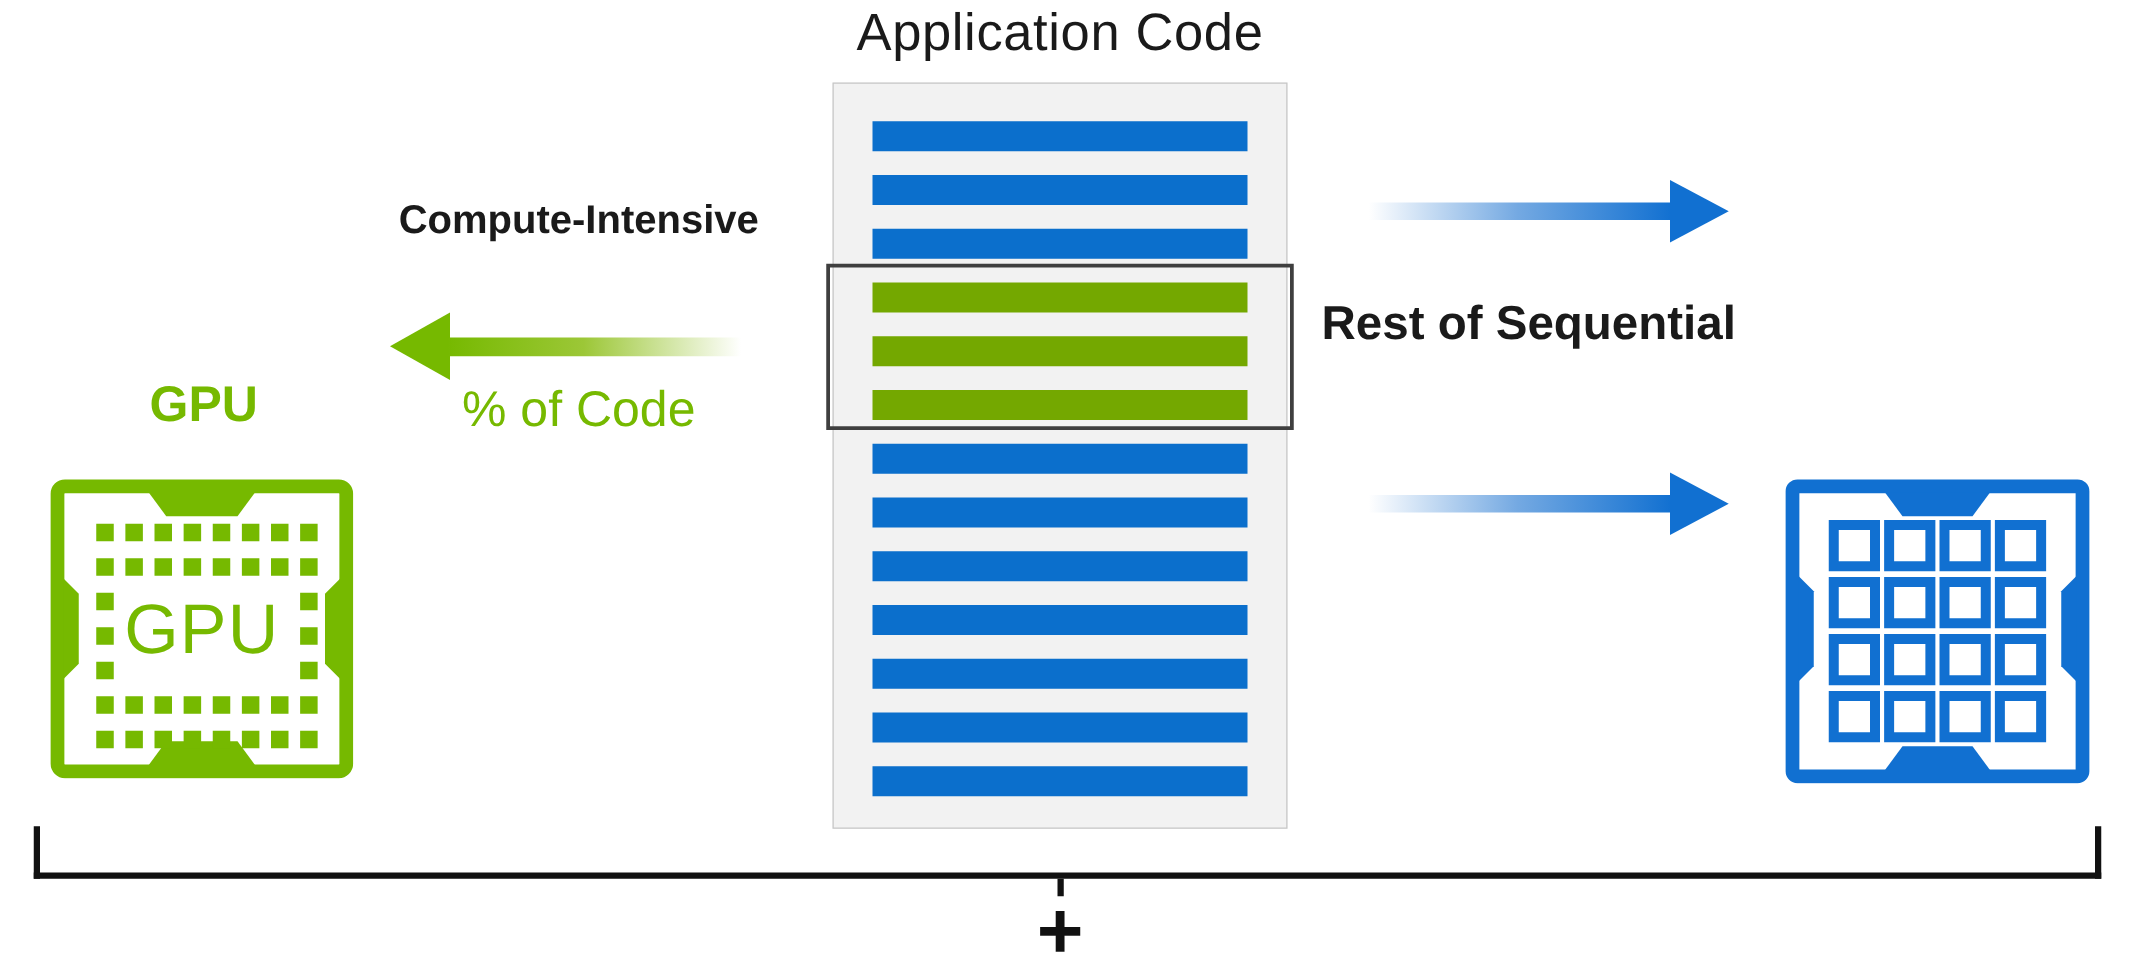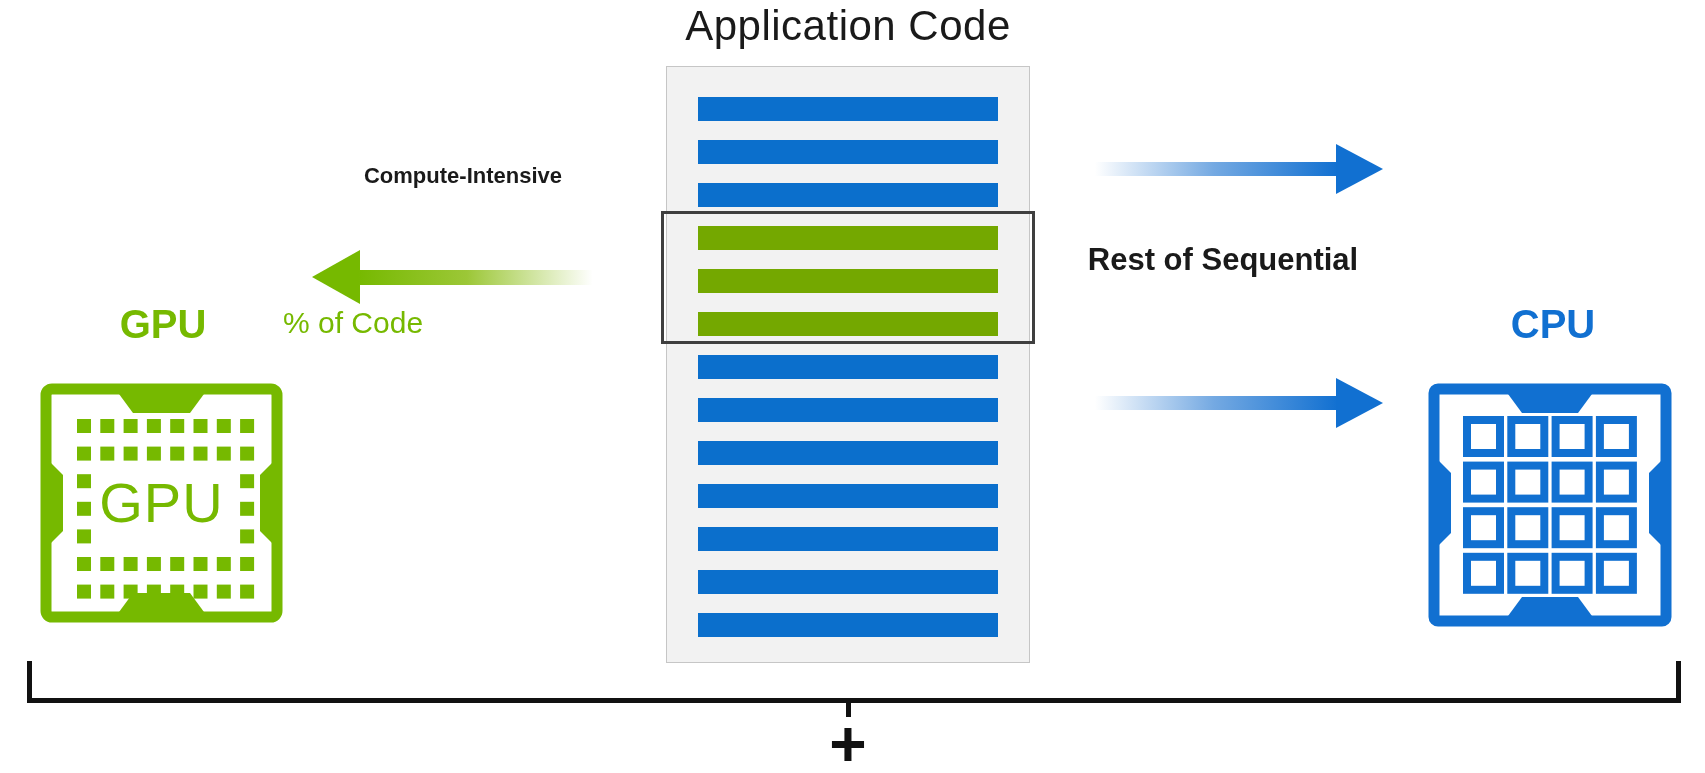--- a/index.html
+++ b/index.html
@@ -21,35 +21,35 @@
   .bar{position:absolute;left:31px;width:300px;height:24px;}
   .bar.blue{background:var(--blue);}
   .bar.green{background:var(--green-bar);}
   .highlight-box{
     position:absolute;left:661px;top:211px;width:374px;height:133px;
     border:3px solid var(--box-border);box-sizing:border-box;background:transparent;
   }
   
   .compute-label{
     position:absolute;left:283px;top:156px;width:360px;text-align:center;
-    font-size:22px;line-height:39px;font-weight:600;color:var(--text-dark);
+    font-size:32px;line-height:39px;font-weight:600;color:var(--text-dark);
   }
   .arrow-green{position:absolute;left:312px;top:250px;width:288px;height:54px;}
   .arrow-green .head{
     position:absolute;left:0;top:0;width:0;height:0;
     border-top:27px solid transparent;border-bottom:27px solid transparent;
     border-right:48px solid var(--nvidia-green);
   }
   .arrow-green .shaft{
     position:absolute;left:46px;right:0;top:20px;height:15px;
     background:linear-gradient(to right,var(--nvidia-green) 0%,#9cc737 45%,rgba(255,255,255,0) 97%);
   }
   .pct-label{
-    position:absolute;left:283px;top:306px;width:360px;text-align:left;
-    font-size:30px;font-weight:500;color:var(--nvidia-green);
+    position:absolute;left:283px;top:306px;width:360px;text-align:center;
+    font-size:40px;font-weight:500;color:var(--nvidia-green);
   }
   .gpu-title{
     position:absolute;left:63px;top:302px;width:200px;text-align:center;
     font-size:40px;font-weight:700;color:var(--nvidia-green);
   }
   .gpu-svg{position:absolute;left:40px;top:383px;}
   
   .arrow-blue{position:absolute;width:293px;height:50px;}
   .arrow-blue.a1{left:1090px;top:144px;}
   .arrow-blue.a2{left:1090px;top:378px;}
@@ -57,21 +57,21 @@
     position:absolute;right:0;top:0;width:0;height:0;
     border-top:25px solid transparent;border-bottom:25px solid transparent;
     border-left:47px solid var(--cpu-blue);
   }
   .arrow-blue .shaft{
     position:absolute;left:0;right:45px;top:18px;height:14px;
     background:linear-gradient(to left,var(--cpu-blue) 0%,#74a9e2 50%,rgba(255,255,255,0) 98%);
   }
   .rest-label{
     position:absolute;left:1043px;top:240px;width:360px;text-align:center;
-    font-size:31px;line-height:39px;font-weight:600;color:var(--text-dark);
+    font-size:38px;line-height:39px;font-weight:600;color:var(--text-dark);
   }
   .cpu-title{
     position:absolute;left:1453px;top:302px;width:200px;text-align:center;
     font-size:40px;font-weight:700;color:var(--cpu-blue);
   }
   .cpu-svg{position:absolute;left:1428px;top:383px;}
   
   .g-stroke{fill:none;stroke:var(--nvidia-green);stroke-width:11px;}
   .g-fill{fill:var(--nvidia-green);}
   .g-dot{fill:var(--nvidia-green);}
@@ -183,21 +183,20 @@
   </div>
   <div class="arrow-blue a2">
     <div class="shaft"></div>
     <div class="head"></div>
   </div>
 
   <div class="rest-label">
     <div>Rest of Sequential</div>
   </div>
 
-  <div class="cpu-title">CPU</div>
   <svg class="cpu-svg" width="244" height="244" viewBox="0 0 244 244">
     <rect class="b-stroke" x="6" y="6" width="232" height="232" rx="4"></rect>
     <polygon class="b-fill" points="80,11 164,11 150,30 94,30"></polygon>
     <polygon class="b-fill" points="80,233 164,233 150,214 94,214"></polygon>
     <polygon class="b-fill" points="11,78 23,90 23,150 11,162"></polygon>
     <polygon class="b-fill" points="233,78 221,90 221,150 233,162"></polygon>
     <g id="cpu-squares">
         <rect x="39.0" y="37.0" width="33" height="33" class="c-sq"></rect>
         <rect x="83.3" y="37.0" width="33" height="33" class="c-sq"></rect>
         <rect x="127.6" y="37.0" width="33" height="33" class="c-sq"></rect>

